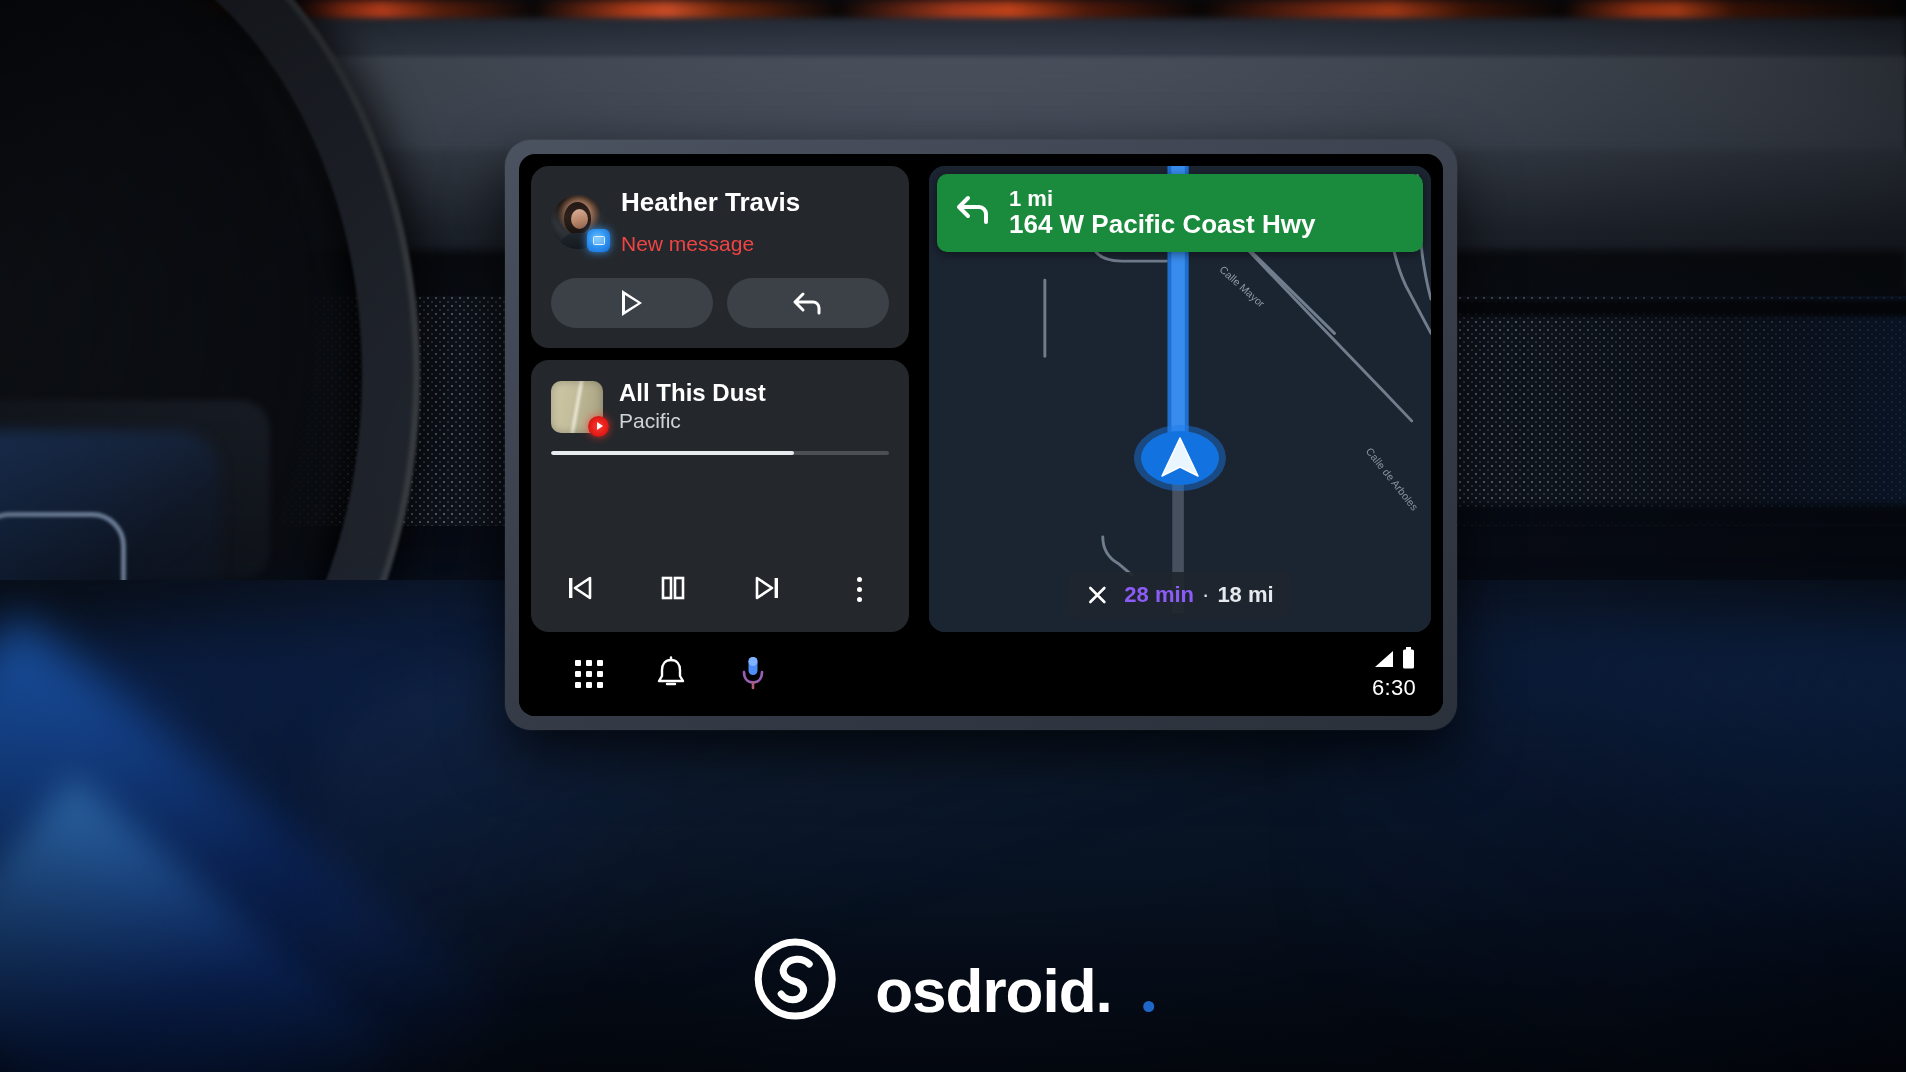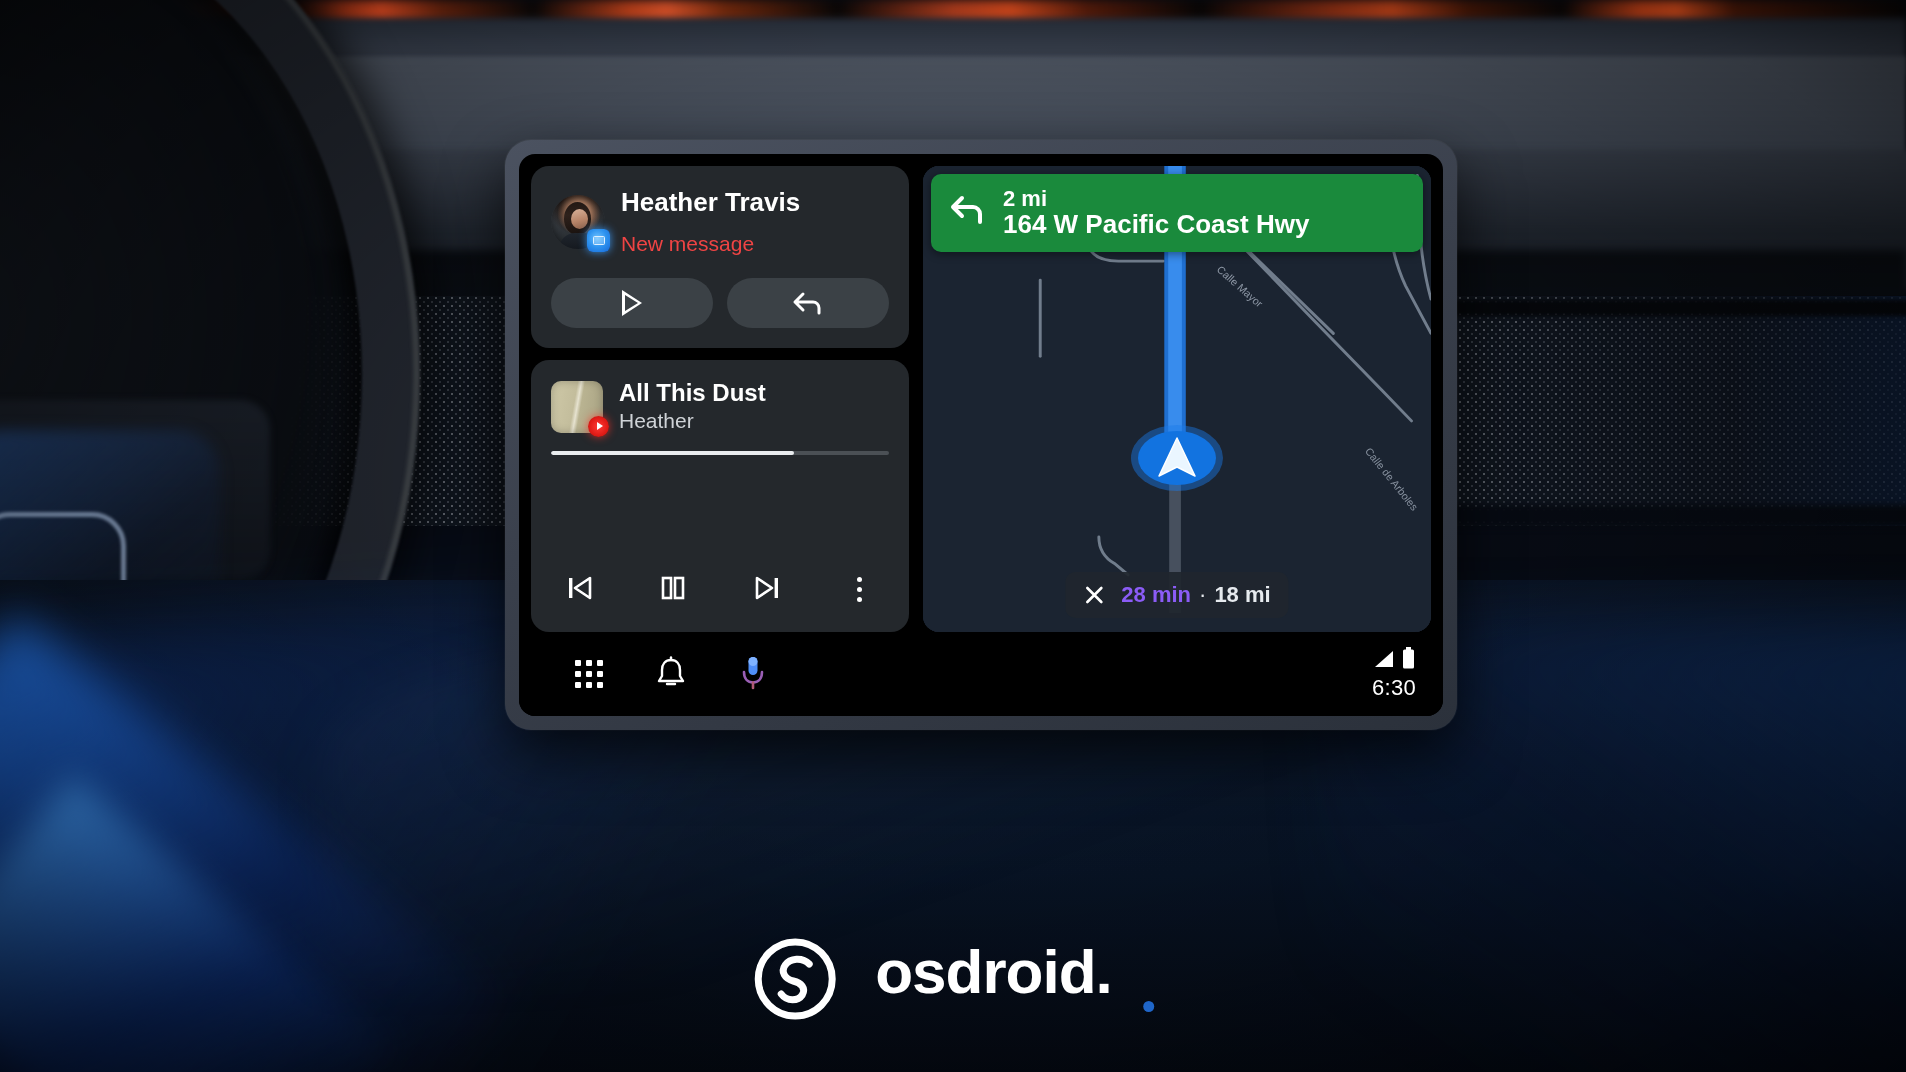--- a/index.html
+++ b/index.html
@@ -178,21 +178,21 @@
     padding:14px;
     box-shadow:0 24px 60px rgba(0,0,0,0.75), 0 0 0 1px rgba(255,255,255,0.05);
   }
   .screen {
     position:relative; width:100%; height:100%;
     background:#000;
     border-radius:16px;
     overflow:hidden;
     display:flex; flex-direction:column;
   }
-  .screen-body { display:flex; flex:1; gap:14px; padding:12px 12px 0 12px; }
+  .screen-body { display:flex; flex:1; gap:20px; padding:12px 12px 0 12px; }
 
   
   .left-col { width:378px; display:flex; flex-direction:column; gap:12px; }
 
   .card {
     background:#24282c;
     border-radius:18px;
   }
 
   
@@ -353,21 +353,21 @@
   .status-right {
     margin-left:auto; display:flex; flex-direction:column;
     align-items:center; gap:2px; padding-right:8px;
   }
   .signal-row { display:flex; align-items:flex-end; gap:5px; }
   .clock { color:#ffffff; font-size:22px; letter-spacing:0.3px; }
 
   
   .brand {
     position:absolute; left:50%; transform:translateX(-50%);
-    bottom:46px; display:flex; align-items:flex-start; gap:37px;
+    bottom:46px; display:flex; align-items:flex-end; gap:37px;
   }
   .brand-text {
     color:#ffffff; font-size:62px; font-weight:bold; letter-spacing:-1px;
   }
   .brand-dot2 {
     width:11px; height:11px; border-radius:50%;
     background:#1f66c9; margin-left:-6px; align-self:flex-end; margin-bottom:14px;
   }
 </style>
 </head>
@@ -444,21 +444,21 @@
         <div class="card media-card">
           <div class="media-head">
             <div class="art-wrap">
               <div class="album-art"></div>
               <div class="media-badge">
                 <i></i>
               </div>
             </div>
             <div>
               <div class="media-title">All This Dust</div>
-              <div class="media-artist">Heather</div>
+              <div class="media-artist">Pacific</div>
             </div>
           </div>
 
           <div class="progress-track">
             <div class="progress-fill" id="progress-fill" style="width: 72%;"></div>
           </div>
 
           <div class="media-controls">
             <button class="mc-btn">
               <span>
@@ -530,21 +530,21 @@
           </div>
         </div>
 
         <div class="nav-banner">
           <span class="nav-arrow">
             <svg width="38" height="34" viewBox="0 0 38 34">
               <path d="M13 6 L4 15 L13 24 M4 15 H24 a7 7 0 0 1 7 7 V30" fill="none" stroke="#ffffff" stroke-width="4" stroke-linecap="round" stroke-linejoin="round"></path>
             </svg>
           </span>
           <div class="nav-texts">
-            <div class="nav-dist">2 mi</div>
+            <div class="nav-dist">1 mi</div>
             <div class="nav-street">164 W Pacific Coast Hwy</div>
           </div>
         </div>
 
         <div class="eta-pill">
           <span class="eta-close">
             <svg width="22" height="22" viewBox="0 0 22 22">
               <path d="M4 4 L18 18 M18 4 L4 18" stroke="#ffffff" stroke-width="2.6" stroke-linecap="round"></path>
             </svg>
           </span>

